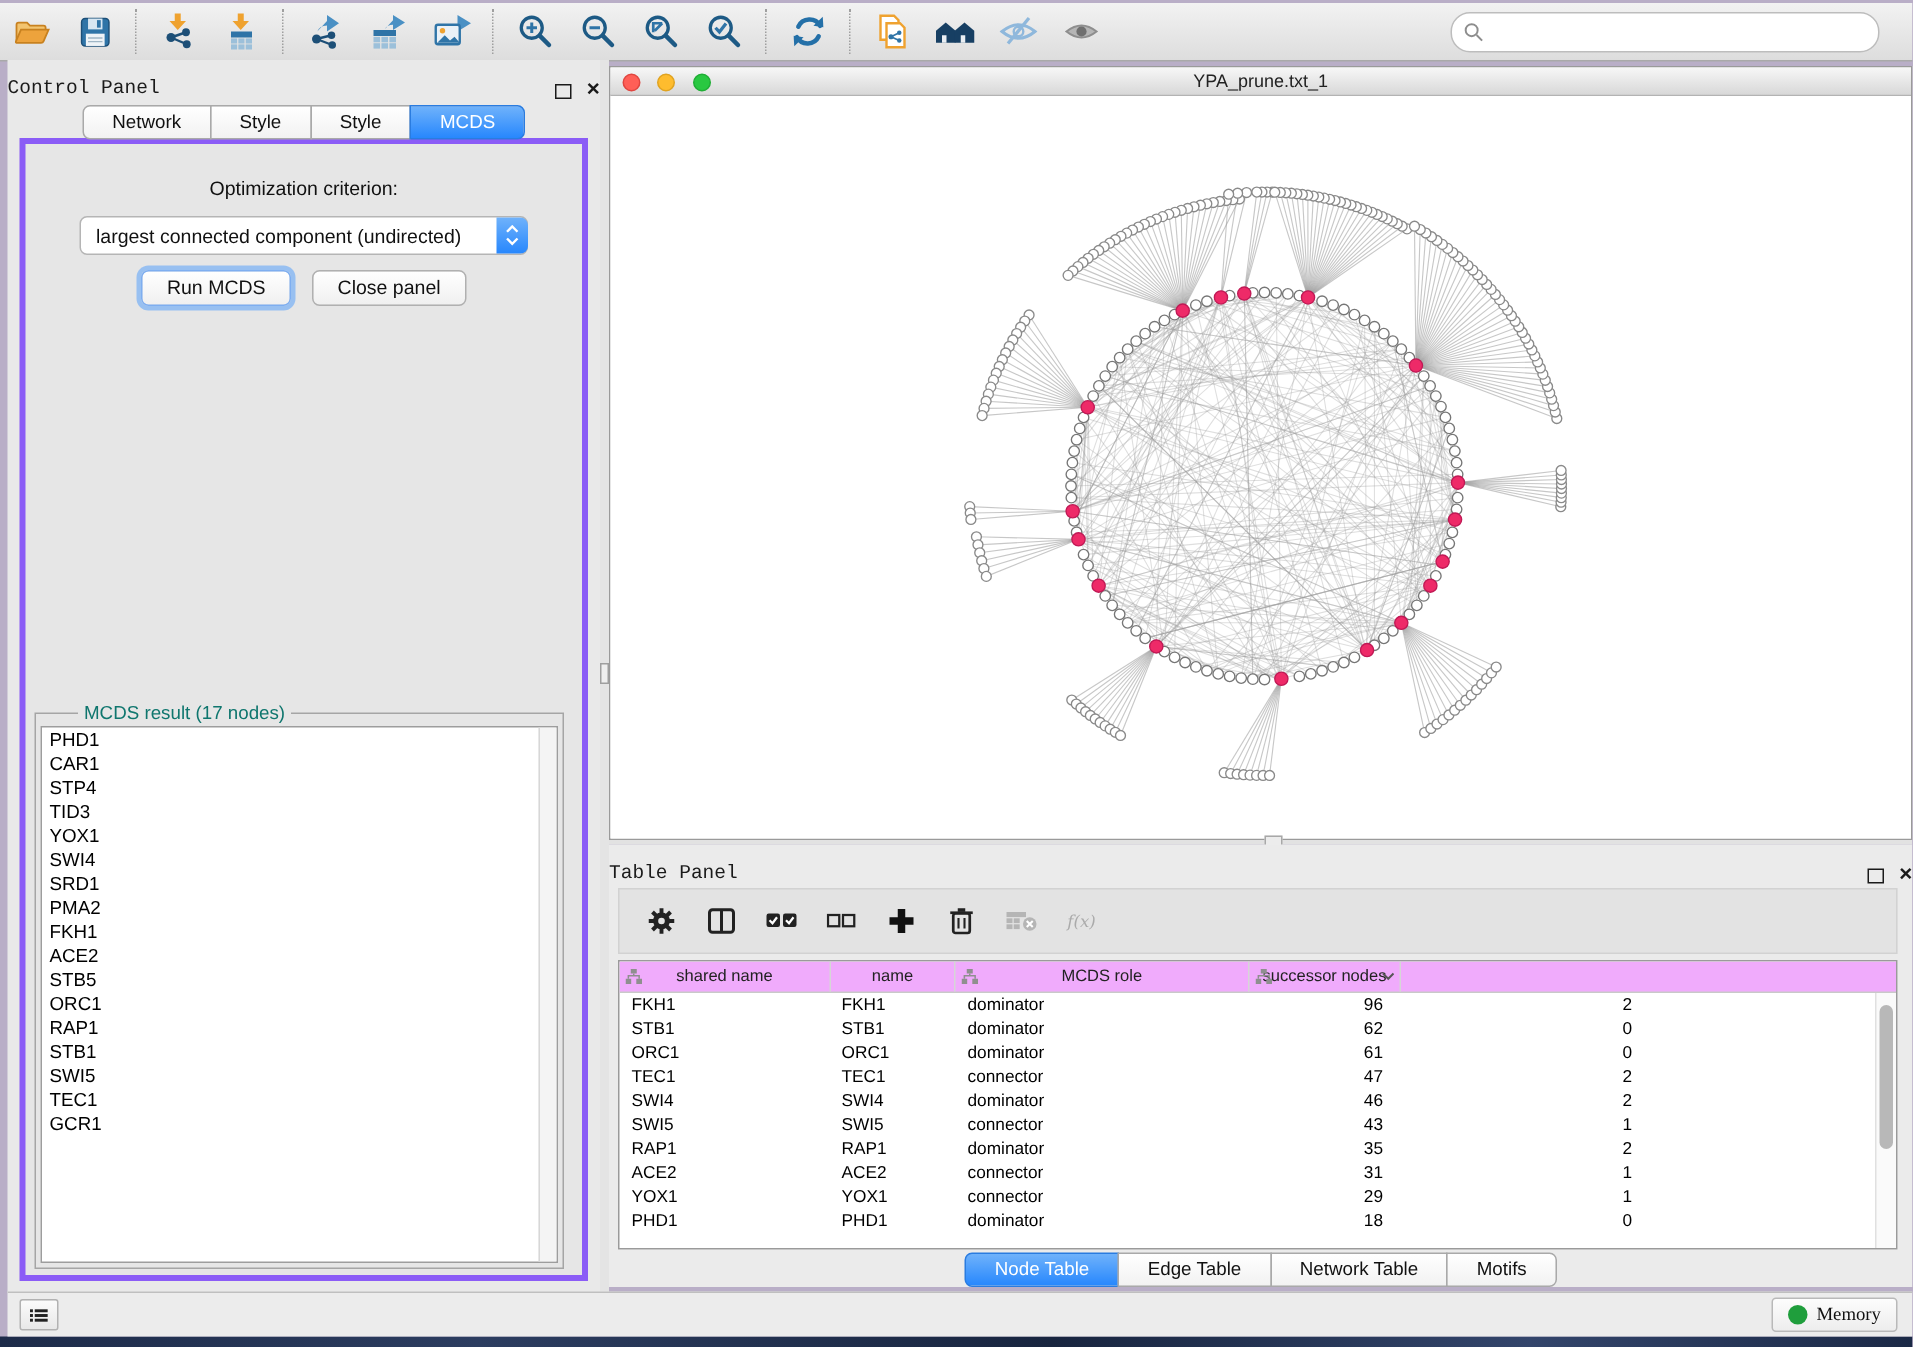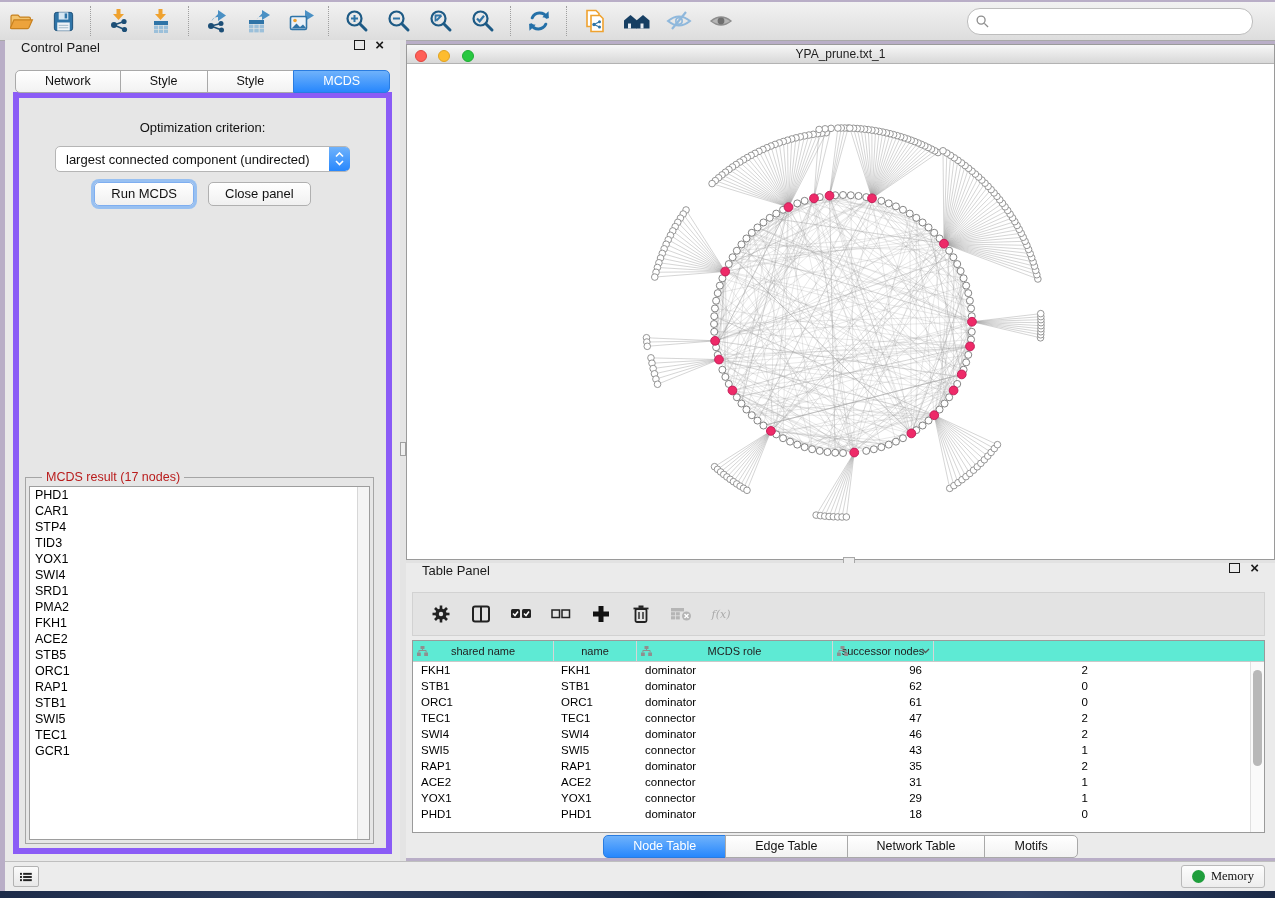--- a/index.html
+++ b/index.html
@@ -13,45 +13,45 @@
        background:linear-gradient(#f2f2f2,#dddddd);border-bottom:1px solid #a9a9a9;
        display:flex;align-items:center;}
   .tbtn{width:42px;height:34px;display:flex;align-items:center;justify-content:center;
        background:none;border:none;padding:0;cursor:default;}
   .tsep{width:1px;height:30px;margin:0 6px;border-left:1px dotted #9f9f9f;}
   .search-wrap{position:absolute;right:22px;top:6px;width:268px;height:25px;background:#fff;
        border:1px solid #bdbdbd;border-radius:13px;display:flex;align-items:center;padding:0 8px;}
   .search-wrap input{border:none;outline:none;flex:1;font-size:12px;margin-left:6px;background:transparent;}
   
   .control-panel{position:absolute;left:5px;top:40px;width:395px;bottom:36px;background:#e9e9e9;}
-  .panel-head{height:26px;display:flex;align-items:flex-start;padding:0 16px;}
+  .panel-head{height:26px;display:flex;align-items:flex-end;padding:0 0;font-family:Liberation Mono, monospace;}
   .panel-title{font-size:13px;color:#1a1a1a;flex:1;}
   .float-box{width:9px;height:8px;border:1.6px solid #1a1a1a;display:inline-block;margin-right:10px;}
   .close-x{font-size:15px;font-weight:bold;color:#1a1a1a;line-height:10px;}
   .cp-tabs{position:absolute;left:0;right:0;top:30px;display:flex;justify-content:center;z-index:3;}
-  .cp-tab{font-size:12.5px;padding:3px 29px 4px;background:linear-gradient(#ffffff,#f2f2f2);
+  .cp-tab{font-size:12.5px;padding:3px 19px 4px;background:linear-gradient(#ffffff,#f2f2f2);
        border:1px solid #a9a9a9;margin-left:-1px;color:#111;}
   .cp-tab:first-child{border-radius:5px 0 0 5px;margin-left:0;}
   .cp-tab:last-child{border-radius:0 5px 5px 0;}
   .cp-tab.active{background:linear-gradient(#6fb2fb,#2787fd);color:#fff;border-color:#2a7ce0;}
   .cp-content{position:absolute;left:8px;right:8px;top:52px;bottom:8px;
-       background:#e6e6e6;border:6px solid #8b5cf6;}
+       background:#e6e6e6;border:4px solid #8b5cf6;}
   .opt-label{margin-top:22px;text-align:center;font-size:13px;color:#111;}
   .dropdown{position:absolute;left:36px;right:36px;top:48px;height:24px;background:#fff;
        border:1px solid #b5b5b5;border-radius:5px;display:flex;align-items:center;}
   .dropdown .dtext{flex:1;font-size:13px;padding-left:10px;color:#111;white-space:nowrap;}
   .dd-step{width:21px;height:24px;margin-right:-1px;border-radius:0 5px 5px 0;
        background:linear-gradient(#6fb2fb,#2787fd);display:flex;flex-direction:column;
        align-items:center;justify-content:center;gap:2px;}
   .btn-row{position:absolute;left:0;right:0;top:84px;display:flex;justify-content:center;gap:14px;}
   .pbtn{font-size:13px;padding:3px 16px 4px;background:linear-gradient(#ffffff,#f0f0f0);
        border:1px solid #b0b0b0;border-radius:5px;color:#111;}
   .pbtn.focused{box-shadow:0 0 0 3px rgba(88,160,250,.55);border-color:#7eaef0;}
   .groupbox{position:absolute;left:6px;right:12px;top:372px;bottom:4px;border:1px solid #a5a5a5;margin:0;}
-  .groupbox legend{font-size:12.5px;padding:0 4px;margin-left:4px;color:#b91c1c;}
+  .groupbox legend{font-size:12.5px;padding:0 4px;margin-left:16px;color:#0f766e;}
   .mcds-list{position:absolute;left:3px;right:3px;top:2px;bottom:3px;background:#fff;
        border:1px solid #9d9d9d;overflow:hidden;}
   .mcds-scroll{position:absolute;right:0;top:0;bottom:0;width:11px;background:#f4f4f4;border-left:1px solid #d7d7d7;}
   .mcds-item{font-size:12.5px;line-height:16px;padding-left:5px;color:#000;}
   
   .vdivider{position:absolute;left:400px;top:40px;width:6px;bottom:36px;background:#e4e4e4;}
   .vgrip{position:absolute;left:0;top:402px;width:6px;height:14px;background:#efefef;
        border:1px solid #9f9f9f;box-sizing:border-box;}
   
   .net-window{position:absolute;left:406px;top:44px;right:0;height:516px;background:#fff;
@@ -66,21 +66,21 @@
   .hdivider{position:absolute;left:406px;right:0;top:560px;height:3px;background:#e2e2e2;}
   .hgrip{position:absolute;left:437px;top:-3px;width:10px;height:8px;background:#ececec;border:1px solid #a8a8a8;}
   
   .table-panel{position:absolute;left:406px;top:563px;right:0;height:295px;background:#ebebeb;}
   .tp-toolbar{position:absolute;left:6px;right:10px;top:29px;height:42px;background:#e3e3e3;
        border:1px solid #d2d2d2;display:flex;align-items:center;padding-left:10px;gap:4px;}
   .tpbtn{width:36px;height:36px;display:flex;align-items:center;justify-content:center;background:none;border:none;}
   .fx{font-family:"DejaVu Serif",serif;font-style:italic;font-size:11px;color:#aaa;}
   .dtable{position:absolute;left:6px;right:10px;top:77px;height:191px;background:#fff;
        border:1px solid #9a9a9a;overflow:hidden;}
-  .thead{display:flex;height:20px;background:#5eead4;border-bottom:1px solid #c9c9c9;}
+  .thead{display:flex;height:20px;background:#f0abfc;border-bottom:1px solid #c9c9c9;}
   .th{position:relative;border-right:1px solid #d6d6d6;font-size:11px;color:#222;
        display:flex;align-items:center;justify-content:center;overflow:hidden;white-space:nowrap;}
   .th .hier{position:absolute;left:4px;top:5px;}
   .th .chev{position:absolute;right:3px;top:7px;}
   .trow{display:flex;height:16px;align-items:center;}
   .td{font-size:11.5px;color:#000;white-space:nowrap;overflow:hidden;}
   .tscroll{position:absolute;right:0;top:21px;bottom:0;width:13px;background:#fafafa;border-left:1px solid #e0e0e0;}
   .tthumb{position:absolute;left:2px;top:8px;width:9px;height:96px;background:#b8b8b8;border-radius:5px;}
   .tp-tabs{position:absolute;left:0;right:0;top:272px;display:flex;justify-content:center;}
   

